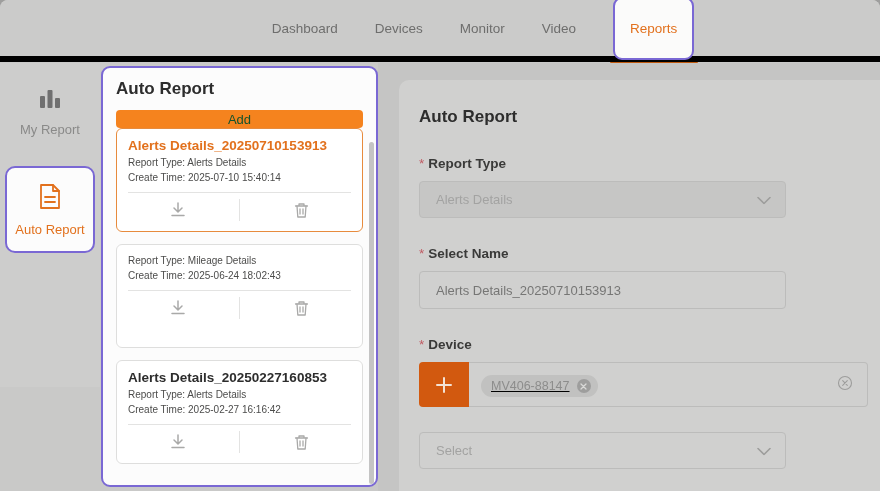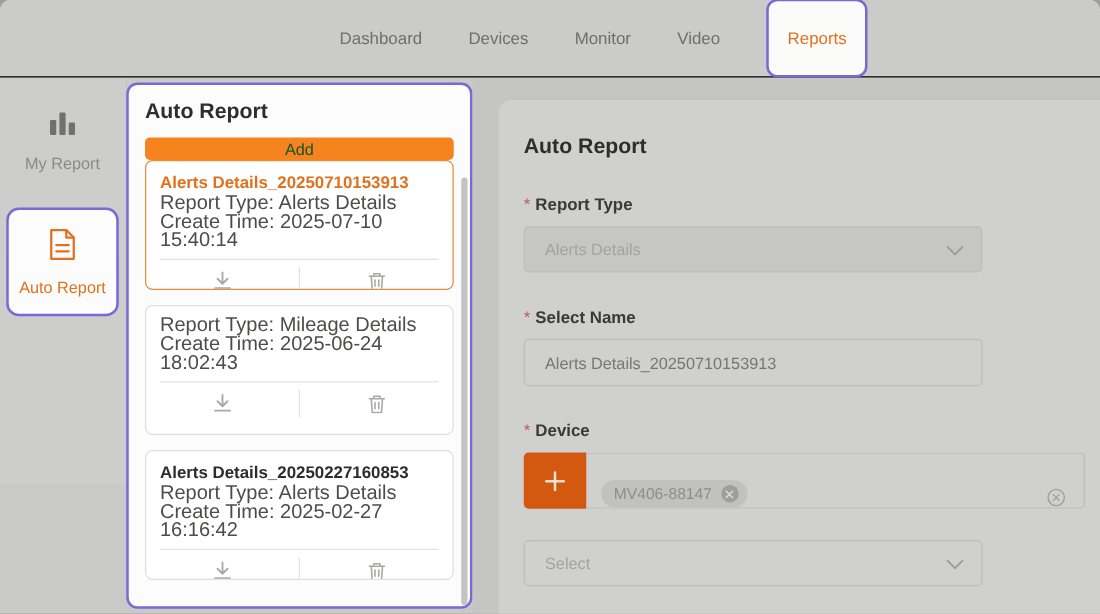--- a/index.html
+++ b/index.html
@@ -5,21 +5,21 @@
   * { margin:0; padding:0; box-sizing:border-box; }
   html,body { background:#9e9e9d; }
   .screen {
     position:relative; width:880px; height:491px; overflow:hidden;
     background:#c9c9c8; font-family:"Liberation Sans", sans-serif;
     border-radius:8px 8px 0 0;
   }
   
   .topbar {
     position:absolute; left:0; top:0; width:880px; height:62px;
-    background:#cbcbca; border-bottom:1px solid #000000;
+    background:#cbcbca; border-bottom:6px solid #000000;
   }
   .nav {
     display:flex; align-items:center; justify-content:center; height:100%;
     gap:37px; transform:translateX(43px);
   }
   .nav-item { font-size:13.5px; color:#6e6e6d; cursor:pointer; white-space:nowrap; }
   .nav-pill {
     position:relative; background:#fbfbfa; border:2px solid #7a68d4; border-radius:9px;
     padding:22px 15px; color:#e2711d; font-size:13.5px; cursor:pointer;
   }
@@ -54,21 +54,21 @@
     color:#14532d; font-size:13px; font-family:inherit; cursor:pointer; margin-bottom:0;
   }
   .report-card {
     background:#ffffff; border:1px solid #dededd; border-radius:6px;
     margin-bottom:12px; height:104px; overflow:hidden; cursor:pointer;
   }
   .report-card.selected { border-color:#e78b3d; }
   .card-body { padding:8px 11px 0 11px; }
   .card-title { font-size:13.5px; font-weight:bold; color:#2d2d2d; line-height:18px; white-space:nowrap; }
   .report-card.selected .card-title { color:#e2711d; }
-  .card-meta { font-size:16px; color:#4c4c4b; line-height:15px; }
+  .card-meta { font-size:10px; color:#4c4c4b; line-height:15px; }
   .card-divider { border:none; border-top:1px solid #e3e3e2; margin:7px 11px 0 11px; }
   .card-actions { display:flex; align-items:center; height:33px; }
   .card-action { flex:1; display:flex; justify-content:center; align-items:center; cursor:pointer; height:100%; }
   .action-sep { width:1px; height:22px; background:#e3e3e2; }
   .scroll-thumb {
     position:absolute; right:2px; top:74px; width:5px; height:342px;
     background:rgba(150,150,149,0.55); border-radius:3px; cursor:pointer;
   }
   
   .content { position:absolute; left:378px; top:63px; right:0; bottom:0; background:#c5c5c4; }
@@ -89,21 +89,21 @@
   .text-input { height:38px; background:transparent; cursor:text; }
   .input-value { color:#767675; }
   .chev { position:absolute; right:14px; top:50%; transform:translateY(-50%); }
   .device-row { display:flex; width:449px; height:45px; }
   .plus-btn {
     width:50px; height:45px; background:#d2590f; border:none; border-radius:4px 0 0 4px;
     display:flex; align-items:center; justify-content:center; cursor:pointer; flex:none;
   }
   .device-field {
     flex:1; border:1px solid #bcbcbb; border-left:none; border-radius:0 4px 4px 0;
-    display:flex; align-items:flex-end; padding:12px 14px 0 12px;
+    display:flex; align-items:flex-start; padding:12px 14px 0 12px;text-decoration:underline;
   }
   .device-tag {
     display:flex; align-items:center; gap:7px; background:#c1c1c0; border-radius:12px;
     padding:4px 7px 4px 10px; font-size:12.5px; color:#8d8d8c;
   }
   .tag-remove {
     width:14px; height:14px; border-radius:50%; background:#9e9e9d; position:relative;
     display:flex; align-items:center; justify-content:center; cursor:pointer; flex:none;
   }
   .clear-btn { margin-left:auto; cursor:pointer; display:flex; }

